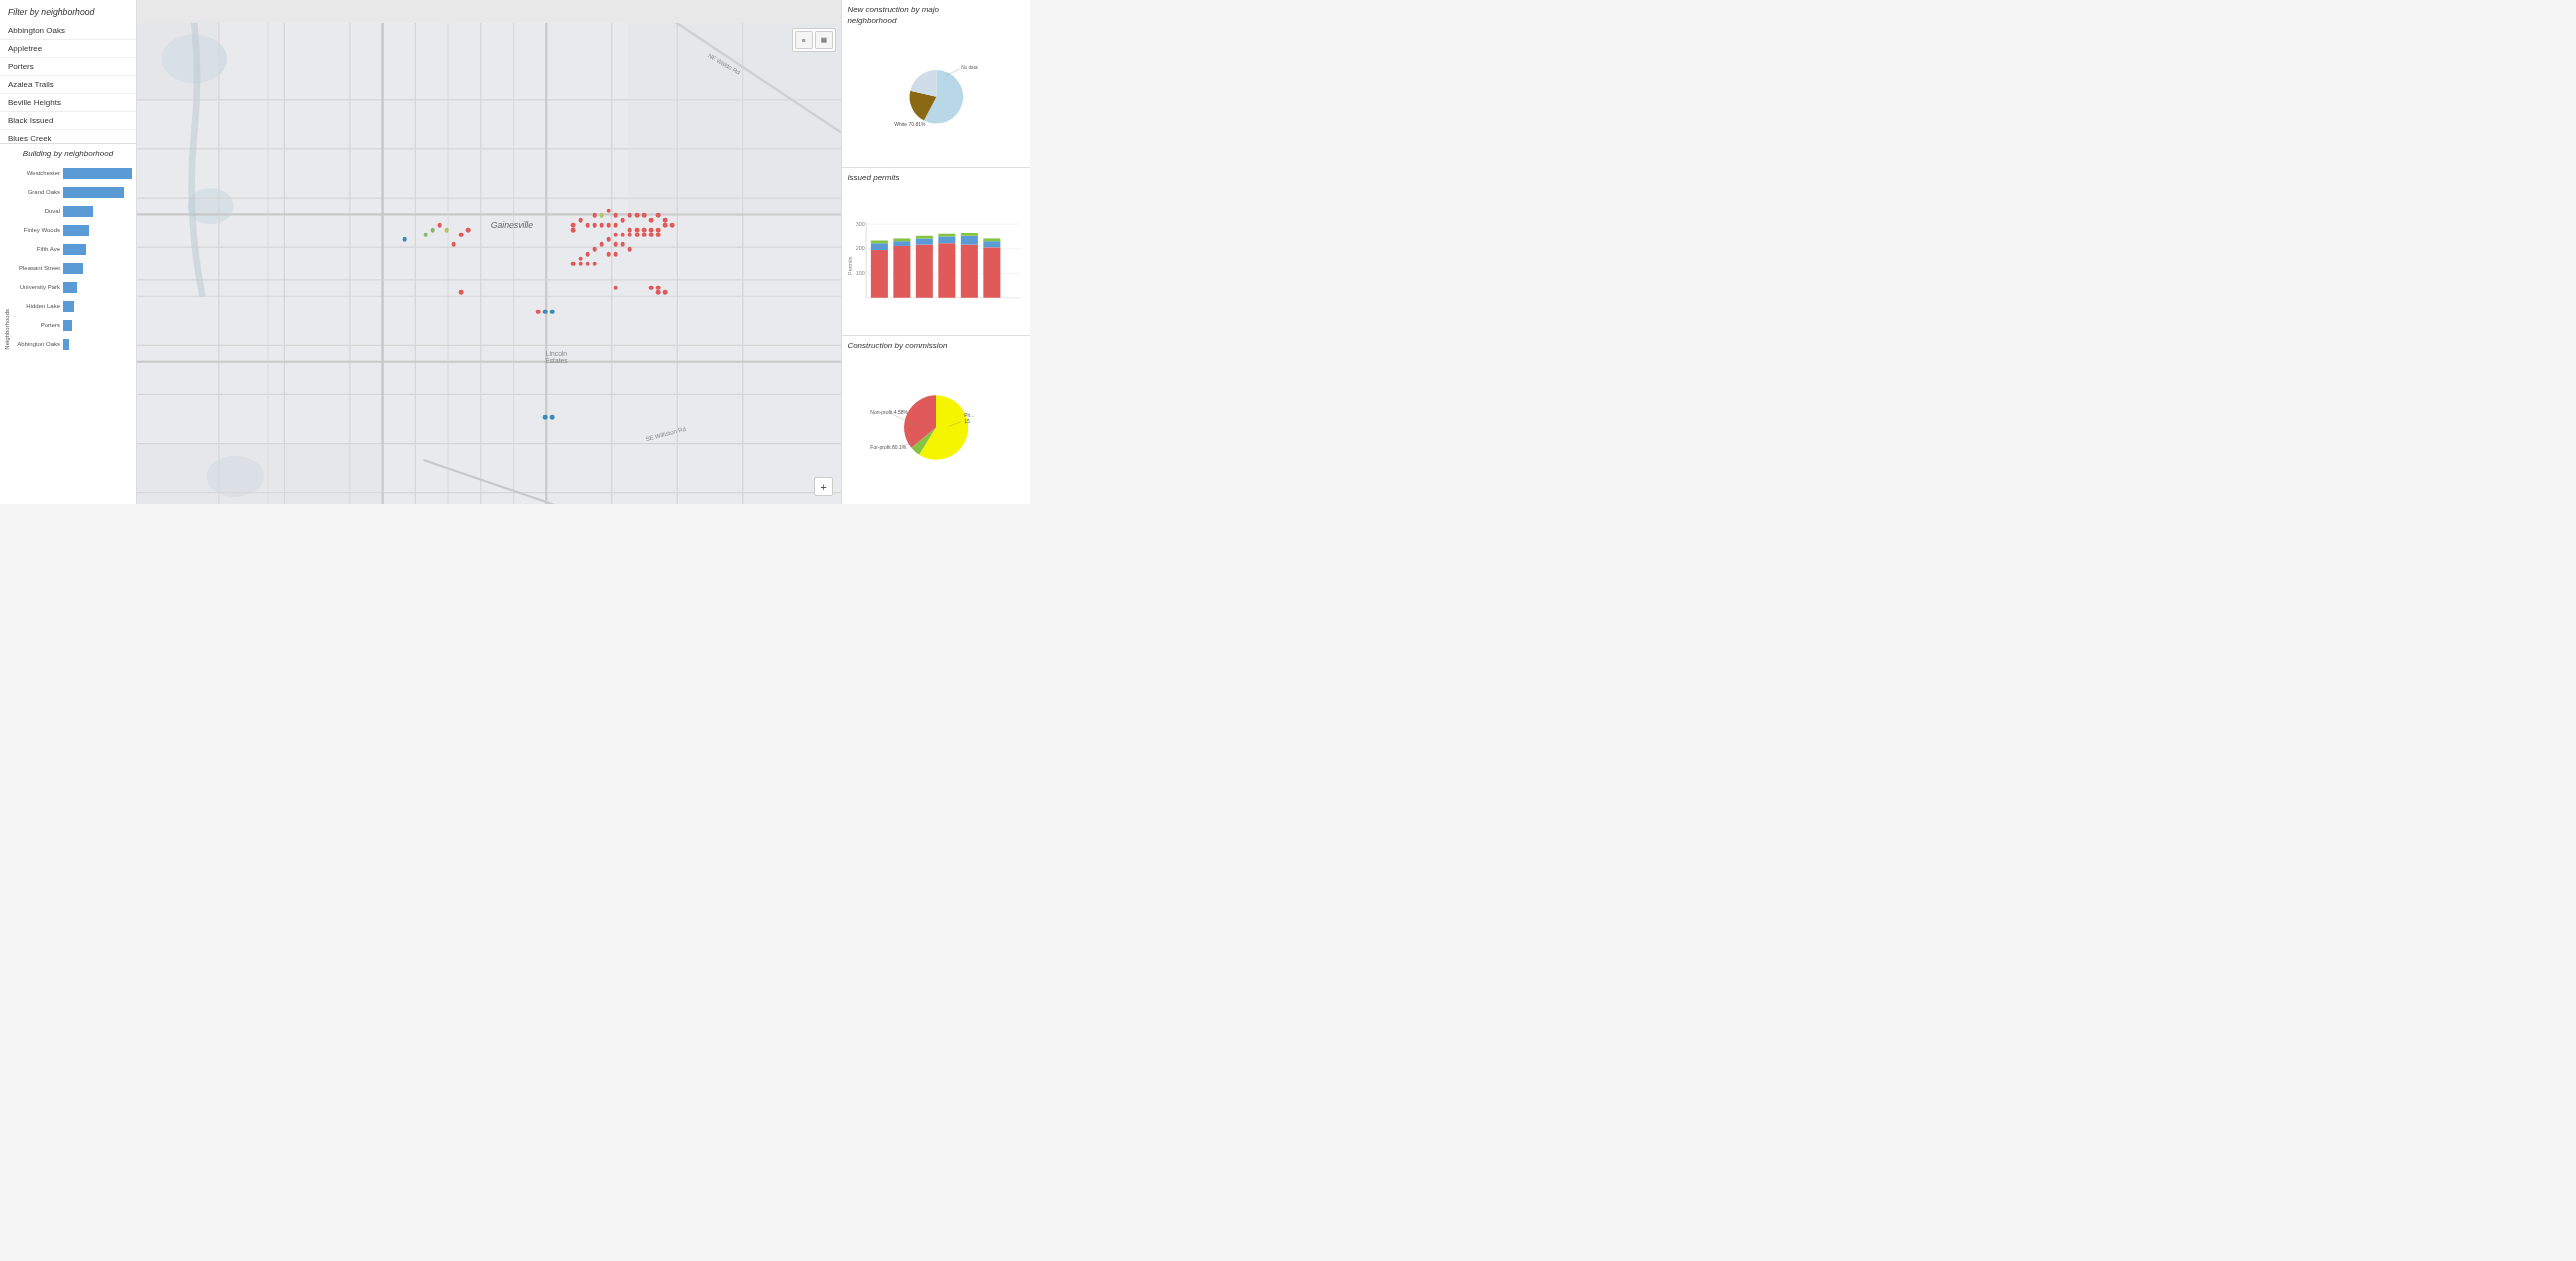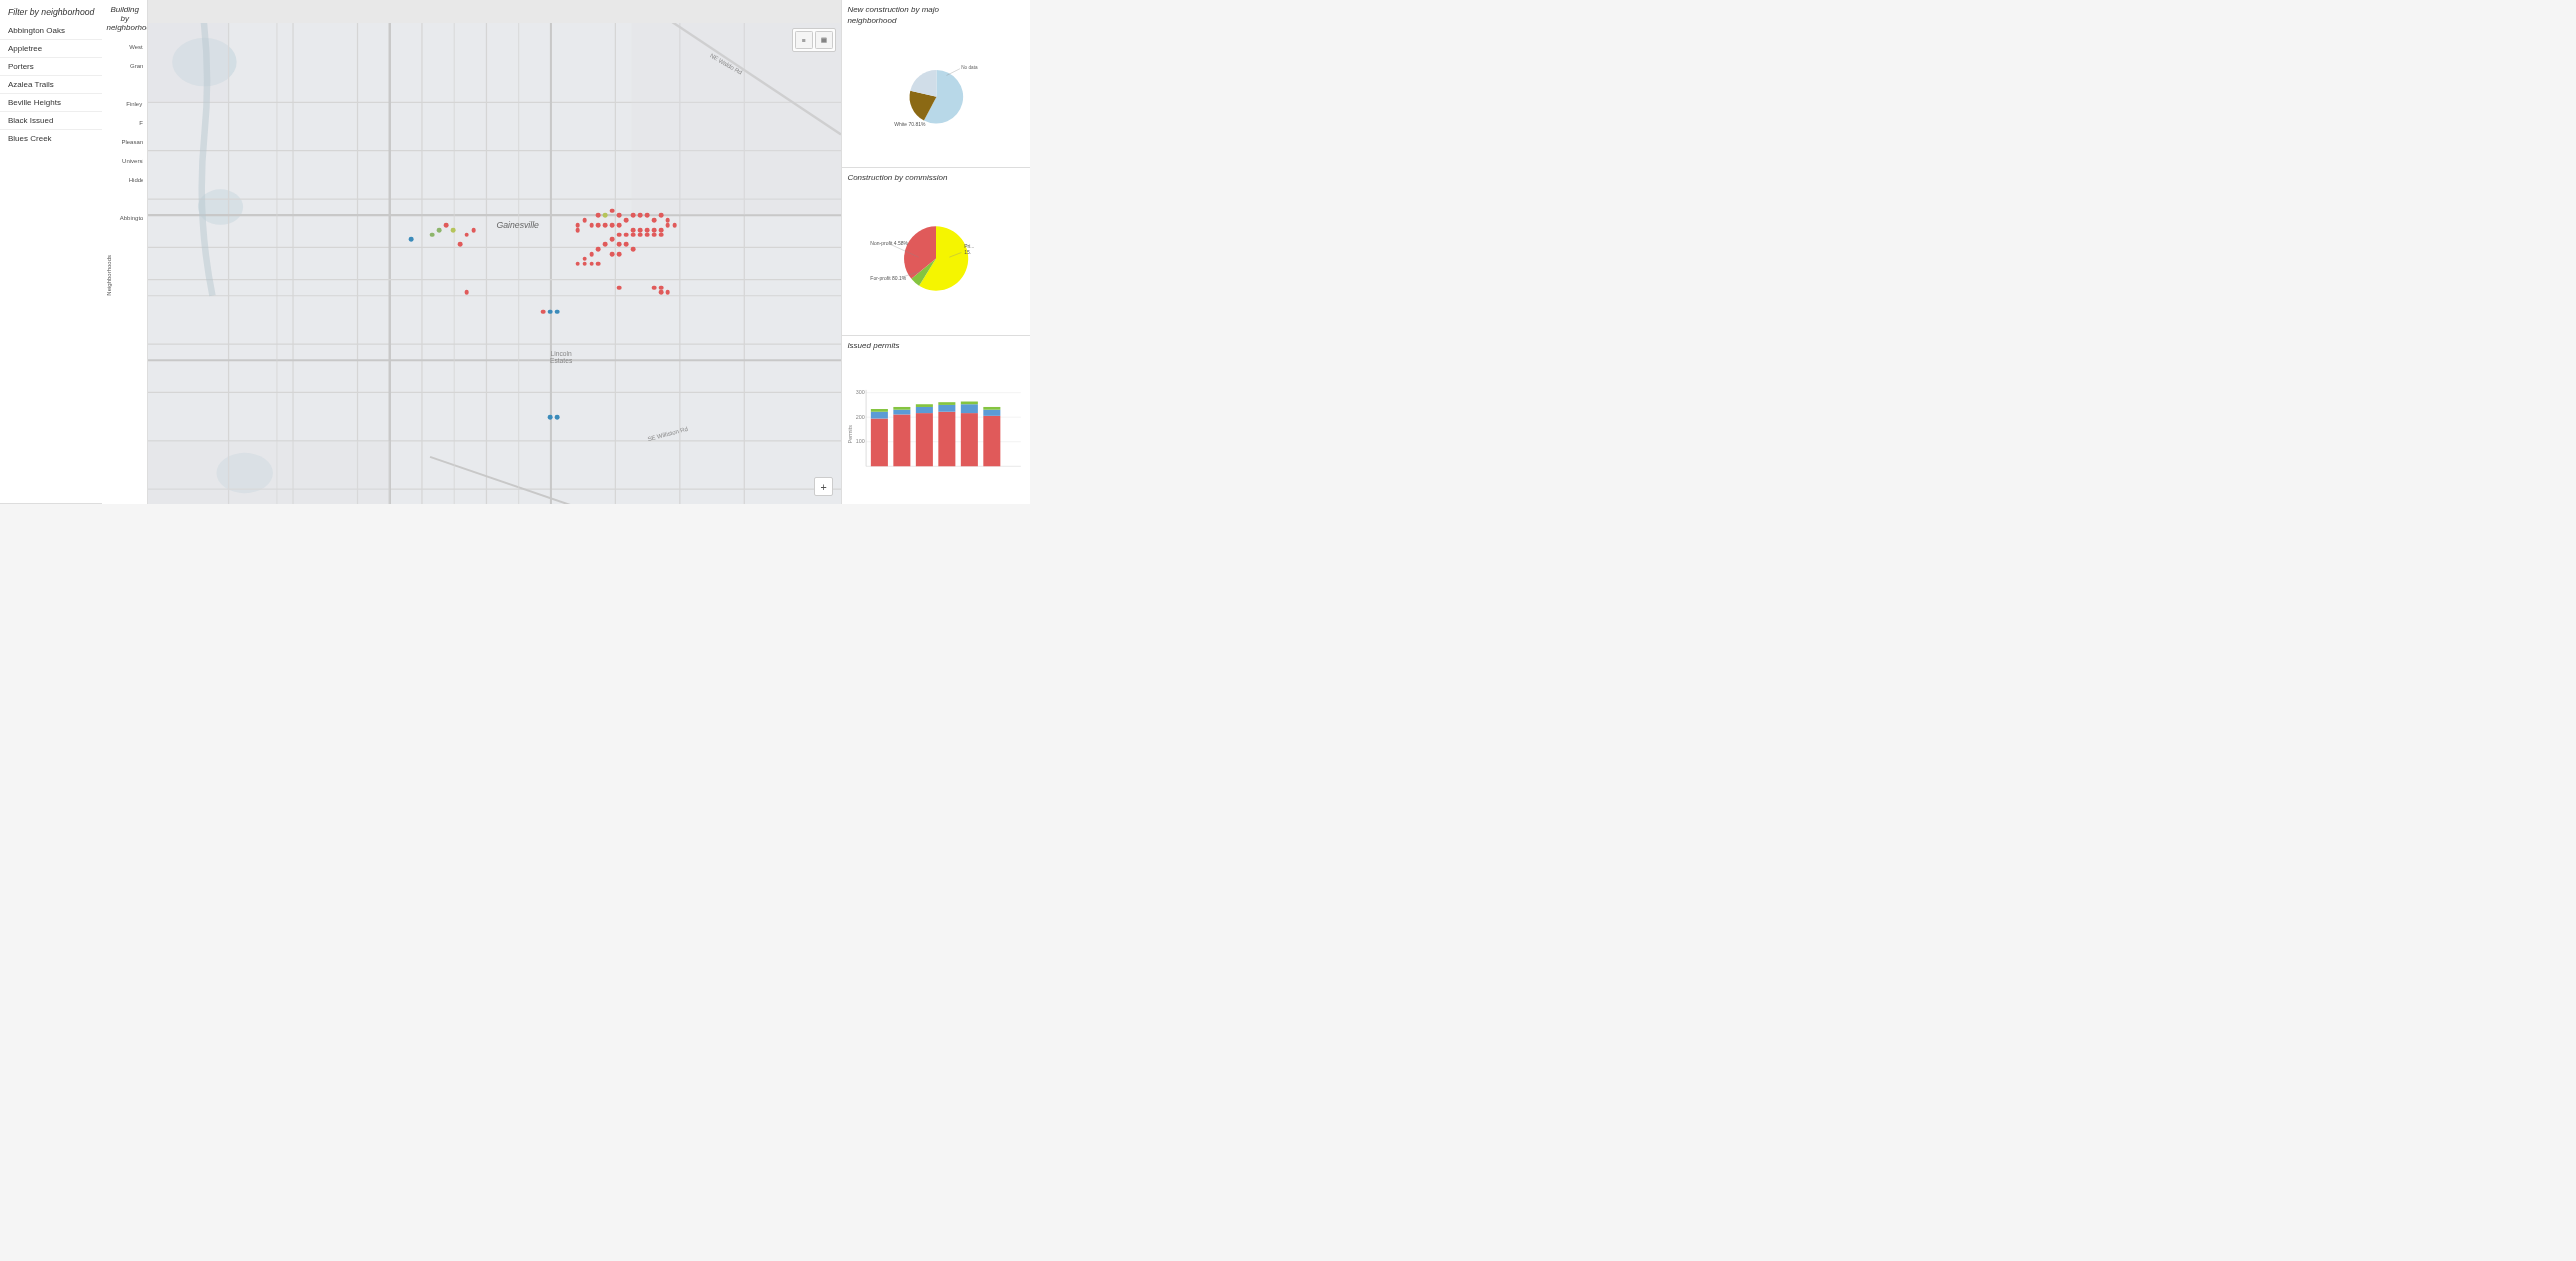--- a/index.html
+++ b/index.html
@@ -8,25 +8,25 @@
       background: #f5f5f5;
       width: 1030px;
       height: 504px;
       overflow: hidden;
       display: flex;
       flex-direction: row;
     }
 
     
     .left-panel {
-      width: 148px;
+      width: 137px;
       background: #fff;
       border-right: 0.7px solid #ddd;
       display: flex;
-      flex-direction: row;
+      flex-direction: column;
       height: 100%;
       overflow: hidden;
     }
 
     .filter-section {
       flex: 0 0 auto;
       border-bottom: 0.7px solid #ddd;
     }
 
     .filter-title {
@@ -566,20 +566,65 @@
           <line x1="80" y1="20" x2="100" y2="10" stroke="#888" stroke-width="0.5"></line>
           <text x="102" y="10" font-size="7" fill="#666">No data</text>
 
           <text x="2" y="95" font-size="7.5" fill="#555">White 70.81%</text>
         </svg>
       </div>
     </div>
   </div>
 
   <div class="right-section">
+    <div class="right-section-title">Issued permits</div>
+    <div class="issued-permits-chart">
+      <svg width="100%" height="100%" viewBox="0 0 260 130">
+
+        <text x="26" y="16" font-size="8" fill="#888" text-anchor="end">300</text>
+        <text x="26" y="52" font-size="8" fill="#888" text-anchor="end">200</text>
+        <text x="26" y="88" font-size="8" fill="#888" text-anchor="end">100</text>
+
+        <line x1="28" y1="14" x2="255" y2="14" stroke="#eee" stroke-width="1"></line>
+        <line x1="28" y1="50" x2="255" y2="50" stroke="#eee" stroke-width="1"></line>
+        <line x1="28" y1="86" x2="255" y2="86" stroke="#eee" stroke-width="1"></line>
+        <line x1="28" y1="122" x2="255" y2="122" stroke="#ddd" stroke-width="1"></line>
+
+        <line x1="28" y1="10" x2="28" y2="122" stroke="#ccc" stroke-width="1"></line>
+
+        <rect x="35" y="52" width="25" height="70" fill="#e05a5a"></rect>
+        <rect x="35" y="42" width="25" height="10" fill="#5b9bd5"></rect>
+        <rect x="35" y="38" width="25" height="4" fill="#85c440"></rect>
+
+        <rect x="68" y="46" width="25" height="76" fill="#e05a5a"></rect>
+        <rect x="68" y="39" width="25" height="7" fill="#5b9bd5"></rect>
+        <rect x="68" y="35" width="25" height="4" fill="#85c440"></rect>
+
+        <rect x="101" y="44" width="25" height="78" fill="#e05a5a"></rect>
+        <rect x="101" y="35" width="25" height="9" fill="#5b9bd5"></rect>
+        <rect x="101" y="31" width="25" height="4" fill="#85c440"></rect>
+
+        <rect x="134" y="42" width="25" height="80" fill="#e05a5a"></rect>
+        <rect x="134" y="32" width="25" height="10" fill="#5b9bd5"></rect>
+        <rect x="134" y="28" width="25" height="4" fill="#85c440"></rect>
+
+        <rect x="167" y="44" width="25" height="78" fill="#e05a5a"></rect>
+        <rect x="167" y="31" width="25" height="13" fill="#5b9bd5"></rect>
+        <rect x="167" y="27" width="25" height="4" fill="#85c440"></rect>
+
+        <rect x="200" y="48" width="25" height="74" fill="#e05a5a"></rect>
+        <rect x="200" y="39" width="25" height="9" fill="#5b9bd5"></rect>
+        <rect x="200" y="35" width="25" height="4" fill="#85c440"></rect>
+
+        <text x="8" y="75" font-size="8" fill="#888" transform="rotate(-90, 8, 75)" text-anchor="middle">Permits</text>
+      </svg>
+    </div>
+  </div>
+
+  <div class="right-section">
     <div class="right-section-title">Construction by commission</div>
     <div class="pie-container">
       <div class="pie-wrapper">
         <svg width="134" height="81" viewBox="0 0 200 120">
 
           <g transform="translate(100,60)">
 
             <path d="M 0 0 L 0 -48 A 48 48 0 1 1 -25.2 40.8 Z" fill="#f5f500"></path>
 
             <path d="M 0 0 L -25.2 40.8 A 48 48 0 0 1 -36.8 30.4 Z" fill="#85c440"></path>
@@ -592,59 +637,14 @@
           <text x="142" y="45" font-size="7.5" fill="#555">Pri...</text>
           <text x="142" y="53" font-size="7.5" fill="#555">15.</text>
           <line x1="138" y1="51" x2="120" y2="58" stroke="#888" stroke-width="0.5"></line>
           <text x="2" y="92" font-size="7.5" fill="#555">For-profit 80.1%</text>
           <line x1="48" y1="88" x2="75" y2="80" stroke="#888" stroke-width="0.5"></line>
         </svg>
       </div>
     </div>
   </div>
 
-  <div class="right-section">
-    <div class="right-section-title">Issued permits</div>
-    <div class="issued-permits-chart">
-      <svg width="100%" height="100%" viewBox="0 0 260 130">
-
-        <text x="26" y="16" font-size="8" fill="#888" text-anchor="end">300</text>
-        <text x="26" y="52" font-size="8" fill="#888" text-anchor="end">200</text>
-        <text x="26" y="88" font-size="8" fill="#888" text-anchor="end">100</text>
-
-        <line x1="28" y1="14" x2="255" y2="14" stroke="#eee" stroke-width="1"></line>
-        <line x1="28" y1="50" x2="255" y2="50" stroke="#eee" stroke-width="1"></line>
-        <line x1="28" y1="86" x2="255" y2="86" stroke="#eee" stroke-width="1"></line>
-        <line x1="28" y1="122" x2="255" y2="122" stroke="#ddd" stroke-width="1"></line>
-
-        <line x1="28" y1="10" x2="28" y2="122" stroke="#ccc" stroke-width="1"></line>
-
-        <rect x="35" y="52" width="25" height="70" fill="#e05a5a"></rect>
-        <rect x="35" y="42" width="25" height="10" fill="#5b9bd5"></rect>
-        <rect x="35" y="38" width="25" height="4" fill="#85c440"></rect>
-
-        <rect x="68" y="46" width="25" height="76" fill="#e05a5a"></rect>
-        <rect x="68" y="39" width="25" height="7" fill="#5b9bd5"></rect>
-        <rect x="68" y="35" width="25" height="4" fill="#85c440"></rect>
-
-        <rect x="101" y="44" width="25" height="78" fill="#e05a5a"></rect>
-        <rect x="101" y="35" width="25" height="9" fill="#5b9bd5"></rect>
-        <rect x="101" y="31" width="25" height="4" fill="#85c440"></rect>
-
-        <rect x="134" y="42" width="25" height="80" fill="#e05a5a"></rect>
-        <rect x="134" y="32" width="25" height="10" fill="#5b9bd5"></rect>
-        <rect x="134" y="28" width="25" height="4" fill="#85c440"></rect>
-
-        <rect x="167" y="44" width="25" height="78" fill="#e05a5a"></rect>
-        <rect x="167" y="31" width="25" height="13" fill="#5b9bd5"></rect>
-        <rect x="167" y="27" width="25" height="4" fill="#85c440"></rect>
-
-        <rect x="200" y="48" width="25" height="74" fill="#e05a5a"></rect>
-        <rect x="200" y="39" width="25" height="9" fill="#5b9bd5"></rect>
-        <rect x="200" y="35" width="25" height="4" fill="#85c440"></rect>
-
-        <text x="8" y="75" font-size="8" fill="#888" transform="rotate(-90, 8, 75)" text-anchor="middle">Permits</text>
-      </svg>
-    </div>
-  </div>
-
 </div>
 
 
 </body></html>

